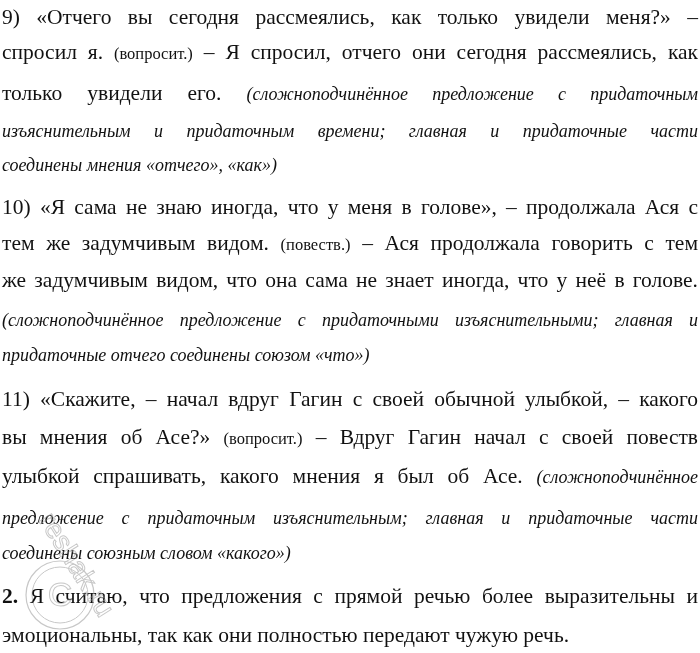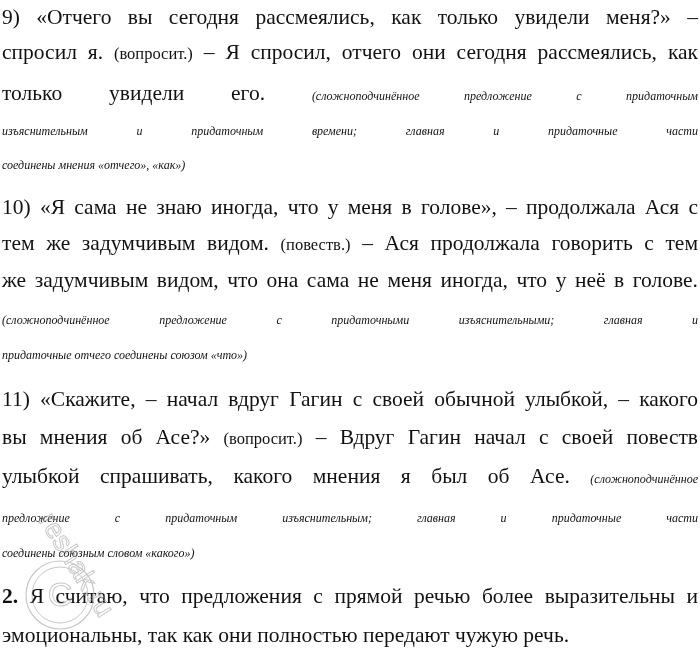--- a/index.html
+++ b/index.html
@@ -10,41 +10,41 @@
   }
   .doc { position: absolute; left: 2px; top: 0; width: 696px; }
   .line {
     position: absolute; left: 0; width: 696px;
     font-size: 21.5px; line-height: 30px; height: 30px;
     text-align: justify; text-align-last: justify;
     white-space: nowrap; overflow: visible;
   }
   .line.last { text-align-last: left; }
   .it { font-size: 16.5px; }
-  .itline { font-style: italic; font-size: 12px; }
+  .itline { font-style: italic; font-size: 18px; }
   .bold { font-weight: bold; }
   .wm {
     position: absolute; left: 10px; top: 500px; width: 160px; height: 150px;
     pointer-events: none; opacity: 0.55;
   }
 </style>
 </head>
 <body>
 
 <div class="doc">
 
   <div class="line" style="top:2px">9) «Отчего вы сегодня рассмеялись, как только увидели меня?» –</div>
   <div class="line" style="top:37px"><span>спросил я.</span> <span class="it">(вопросит.)</span> <span>– Я спросил, отчего они сегодня рассмеялись, как</span></div>
   <div class="line" style="top:78px"><span>только увидели его.</span> <span class="itline">(сложноподчинённое предложение с придаточным</span></div>
   <div class="line itline" style="top:116px">изъяснительным и придаточным времени; главная и придаточные части</div>
   <div class="line itline last" style="top:150px">соединены мнения «отчего», «как»)</div>
 
   <div class="line" style="top:192px">10) «Я сама не знаю иногда, что у меня в голове», – продолжала Ася с</div>
   <div class="line" style="top:228px"><span>тем же задумчивым видом.</span> <span class="it">(повеств.)</span> <span>– Ася продолжала говорить с тем</span></div>
-  <div class="line" style="top:265px">же задумчивым видом, что она сама не меня иногда, что у неё в голове.</div>
+  <div class="line" style="top:265px">же задумчивым видом, что она сама не знает иногда, что у неё в голове.</div>
   <div class="line itline" style="top:305px">(сложноподчинённое предложение с придаточными изъяснительными; главная и</div>
   <div class="line itline last" style="top:340px">придаточные отчего соединены союзом «что»)</div>
 
   <div class="line" style="top:384px">11) «Скажите, – начал вдруг Гагин с своей обычной улыбкой, – какого</div>
   <div class="line" style="top:422px"><span>вы мнения об Асе?»</span> <span class="it">(вопросит.)</span> <span>– Вдруг Гагин начал с своей повеств</span></div>
   <div class="line" style="top:461px"><span>улыбкой спрашивать, какого мнения я был об Асе.</span> <span class="itline">(сложноподчинённое</span></div>
   <div class="line itline" style="top:503px">предложение с придаточным изъяснительным; главная и придаточные части</div>
   <div class="line itline last" style="top:538px">соединены союзным словом «какого»)</div>
 
   <div class="line" style="top:581px"><span class="bold">2.</span> <span>Я считаю, что предложения с прямой речью более выразительны и</span></div>

